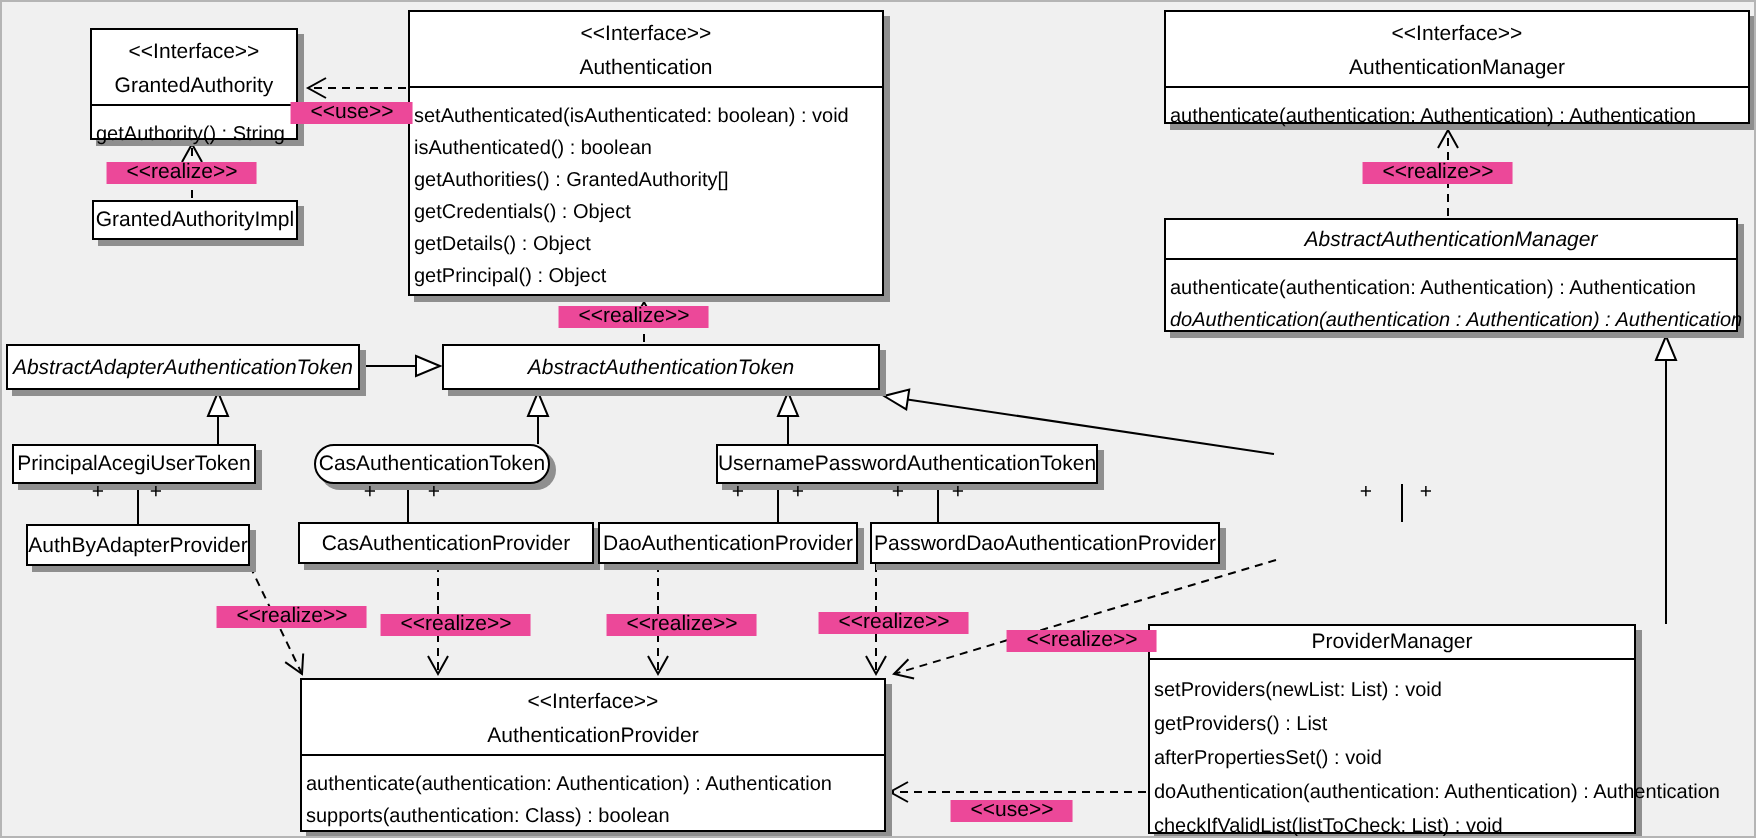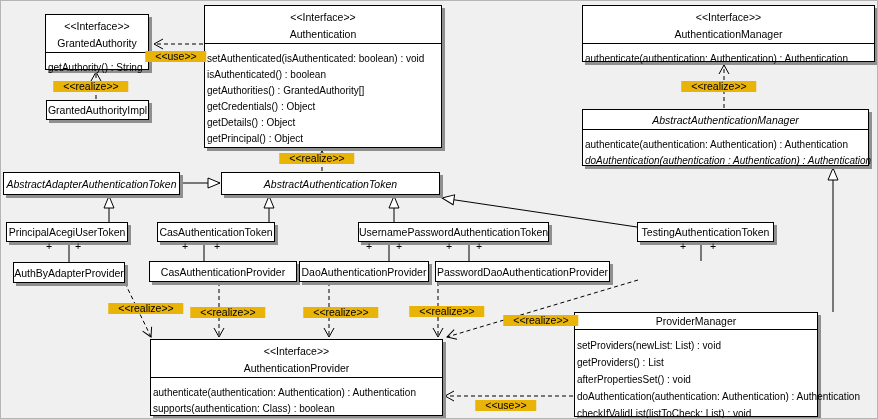--- a/index.html
+++ b/index.html
@@ -21,21 +21,21 @@
   .title { padding-top:3px; }
   .stereo, .cls-name { text-align:center; line-height:17px; white-space:nowrap; }
   .title.single { padding-top:1px; }
   .title.single .cls-name { line-height:18px; }
   .methods { border-top:1px solid #000; padding:7px 2px 0 2px; }
   .m { line-height:16px; white-space:nowrap; font-size:10px; }
   .pm .m { line-height:17px; }
   .abstract { font-style:italic; }
   .edge-label {
     position:absolute; transform:translateX(-50%);
-    background:#eab308; padding:0 10px; white-space:nowrap; line-height:11px;
+    background:#ec4899; padding:0 10px; white-space:nowrap; line-height:11px;
   }
   .plus { position:absolute; width:8px; text-align:center; line-height:11px; }
 </style>
 </head>
 <body>
 
 <div id="canvas">
 
   <svg class="wires" width="878" height="419">
     <defs>
@@ -127,31 +127,28 @@
   </div>
 
   <div class="box simple" style="left:220px;top:171px;width:219px;height:23px;">
     <span class="abstract">AbstractAuthenticationToken</span>
   </div>
 
   <div class="box simple" style="left:5px;top:221px;width:122px;height:20px;">
     <span>PrincipalAcegiUserToken</span>
   </div>
 
-  <div class="box simple" style="left:156px;top:221px;width:118px;height:20px;">
+  <div class="box simple" style="left:156px;top:221px;width:118px;height:20px;border-radius:10px;">
     <span>CasAuthenticationToken</span>
   </div>
 
   <div class="box simple" style="left:357px;top:221px;width:191px;height:20px;">
     <span>UsernamePasswordAuthenticationToken</span>
   </div>
 
-  <div class="box simple" style="left:636px;top:221px;width:137px;height:20px;">
-    <span>TestingAuthenticationToken</span>
-  </div>
 
   <div class="box simple" style="left:12px;top:261px;width:112px;height:21px;">
     <span>AuthByAdapterProvider</span>
   </div>
 
   <div class="box simple" style="left:148px;top:260px;width:148px;height:21px;">
     <span>CasAuthenticationProvider</span>
   </div>
 
   <div class="box simple" style="left:298px;top:260px;width:130px;height:21px;">

